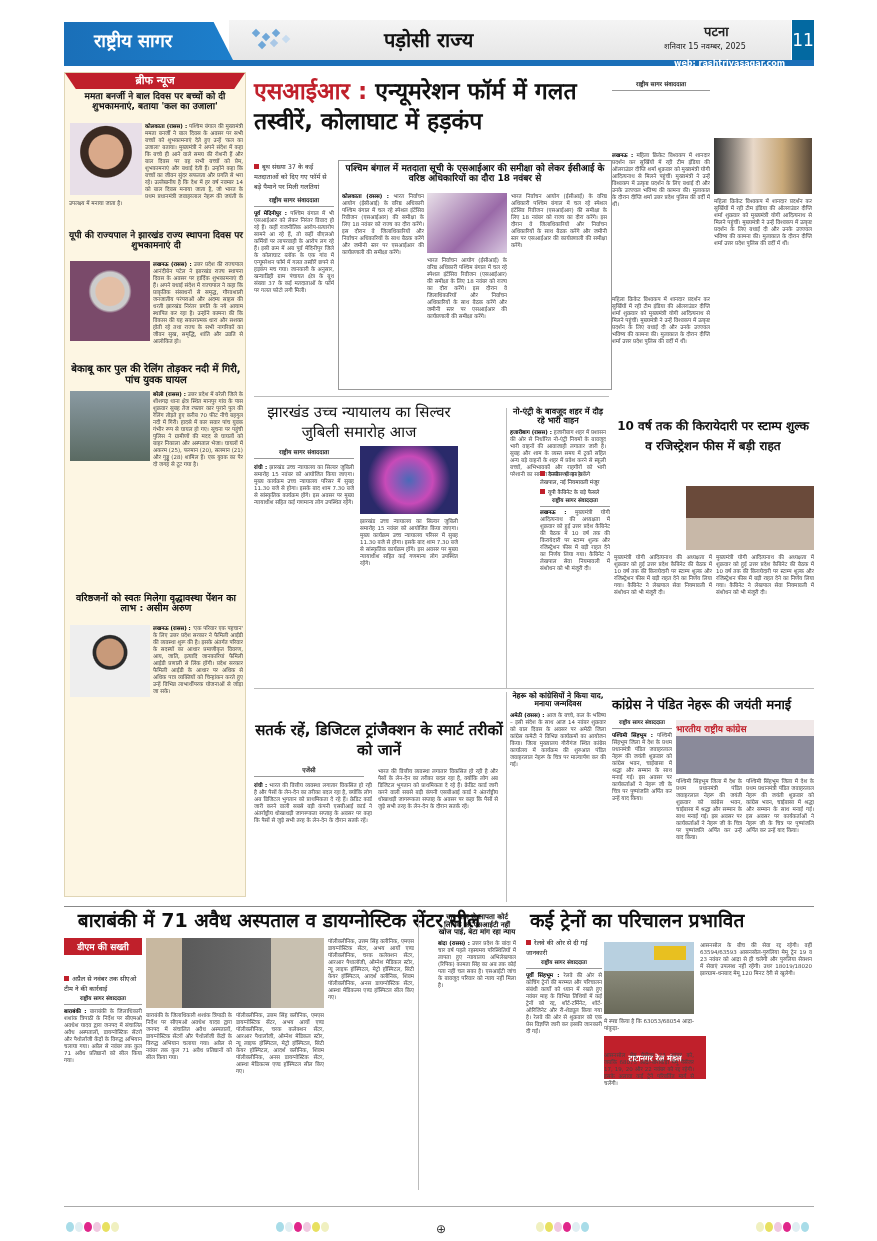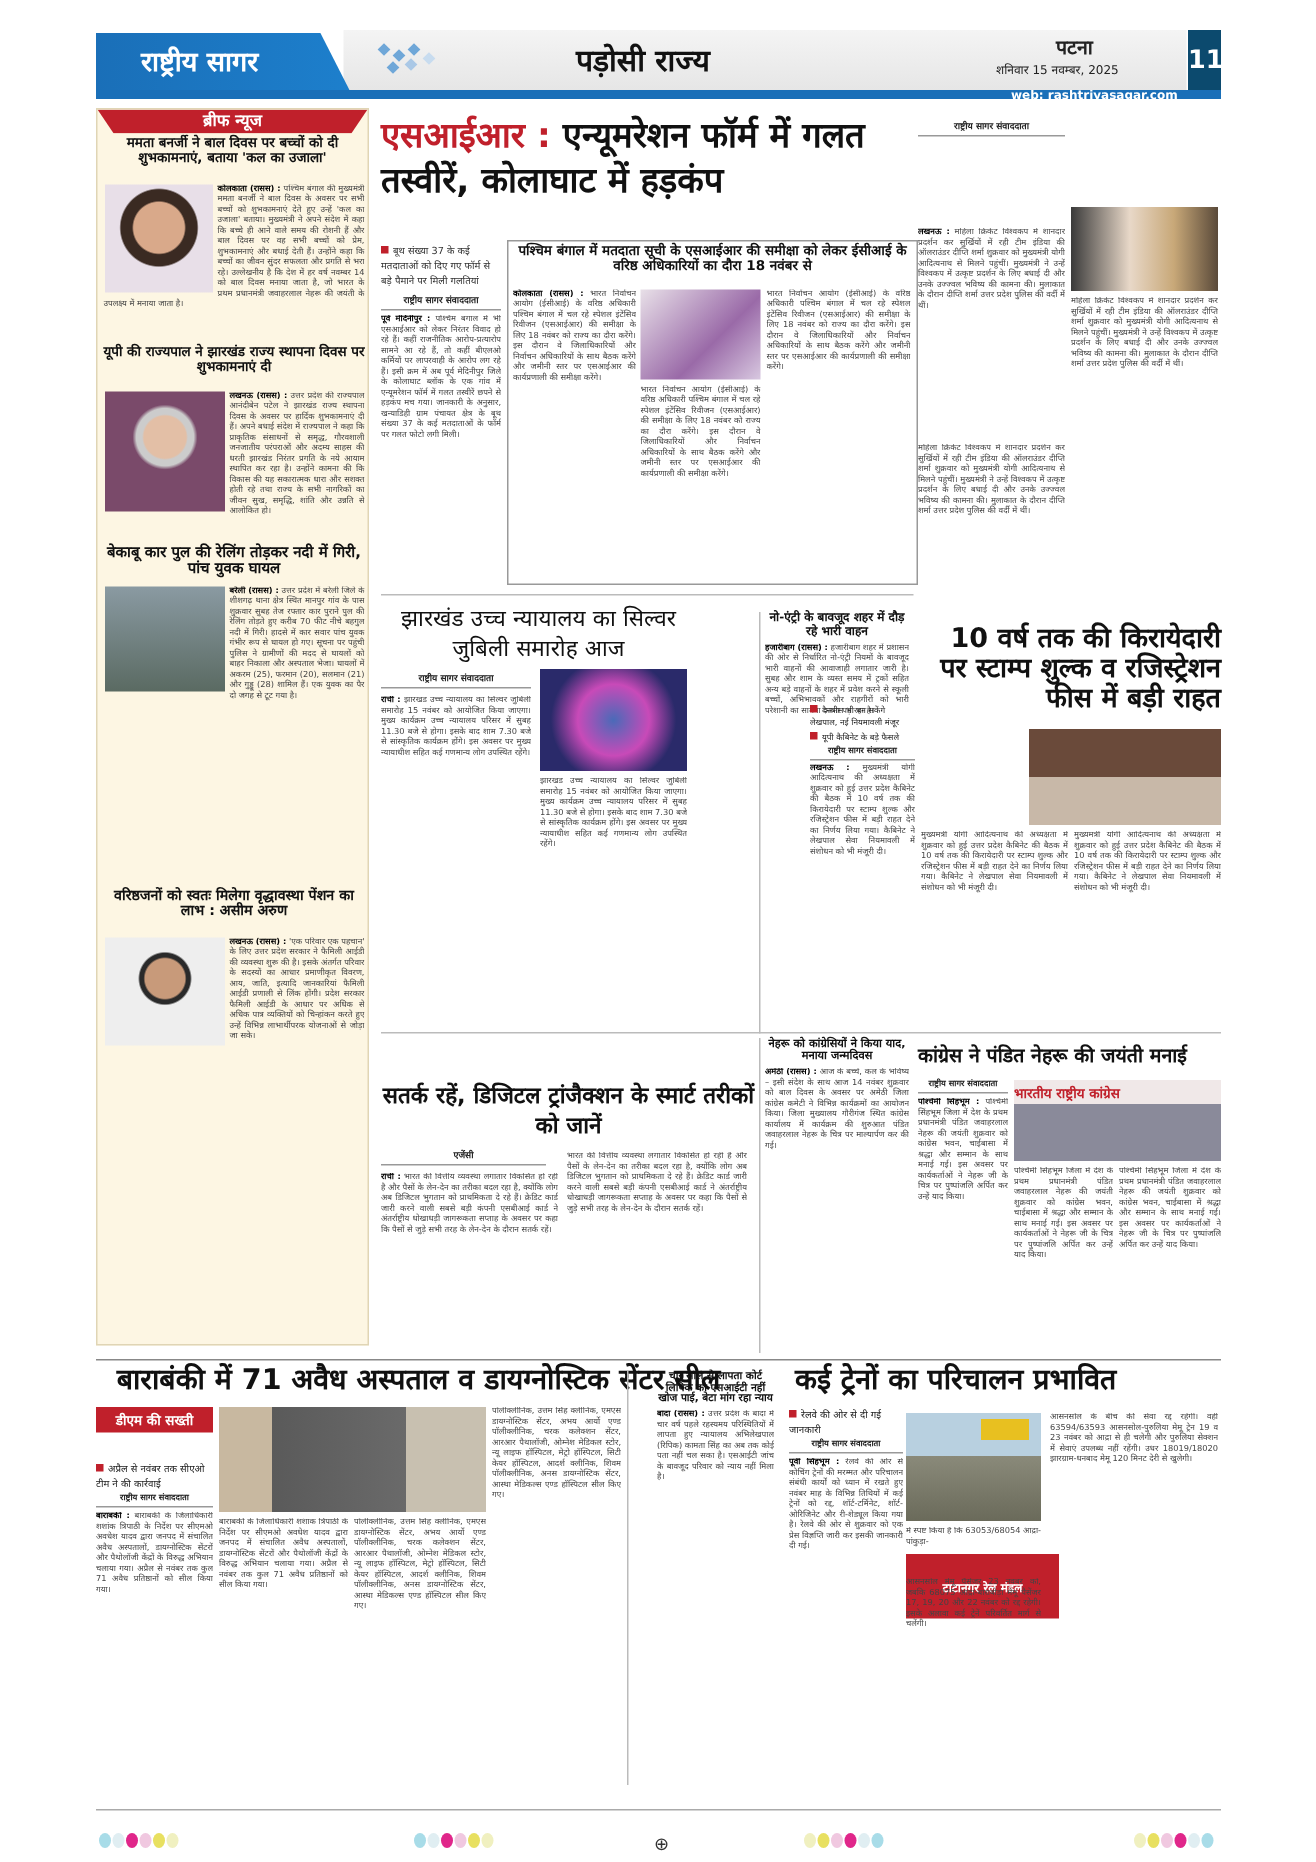--- a/index.html
+++ b/index.html
@@ -9,21 +9,21 @@
 .hdr{position:absolute;left:0;top:0;width:750px;height:48px}
 .mast{position:absolute;left:0;top:2px;width:170px;height:40px;background:linear-gradient(90deg,#1a6fb8,#1d7fcc);clip-path:polygon(0 0,88% 0,100% 100%,0 100%)}
 .mast span{position:absolute;left:30px;top:6px;color:#fff;font-weight:bold;font-size:18px}
 .dots{position:absolute;left:185px;top:8px;width:60px;height:24px}
 .dots i{position:absolute;width:6px;height:6px;background:#6fa7d8;transform:rotate(45deg)}
 .sec{position:absolute;left:320px;top:6px;font-size:20px;font-weight:bold;color:#111}
 .hdrbar{position:absolute;left:0;top:40px;width:750px;height:6px;background:#1a6fb8}
 .hdrgray{position:absolute;left:165px;top:0;width:562px;height:40px;background:linear-gradient(180deg,#f4f4f4,#e6e6e6);z-index:-1}
 .city{position:absolute;left:640px;top:2px;font-size:13px;font-weight:bold}
 .date{position:absolute;left:600px;top:20px;font-size:8px}
-.pgno{position:absolute;left:728px;top:0;width:22px;height:40px;background:#0c4a6e;color:#fff;font-weight:bold;font-size:17px;text-align:center;line-height:40px}
+.pgno{position:absolute;left:728px;top:0;width:22px;height:40px;background:#0369a1;color:#fff;font-weight:normal;font-size:17px;text-align:center;line-height:40px}
 .web{position:absolute;left:610px;top:40px;font-size:8px;color:#fff;font-weight:bold;line-height:7px}
 
 .blk{position:absolute}
 .h{font-weight:bold;color:#111;text-align:center;line-height:1.1}
 .txt{font-size:5.5px;line-height:7px;color:#444;text-align:justify;overflow:hidden}
 .txt b{color:#000}
 .by{font-size:6px;font-weight:bold;text-align:center;border-bottom:1px solid #999;padding-bottom:2px}
 .pic{position:absolute;background:#888;overflow:hidden}
 .red{color:#c0202b}
 .sq{display:inline-block;width:5px;height:5px;background:#c0202b;margin-right:3px}
@@ -120,21 +120,21 @@
     <div class="pic" style="left:106px;top:44px;width:98px;height:68px;background:radial-gradient(circle at 50% 50%,#4a6ab8,#c84ab8 40%,#2a2a6a 70%)"></div>
     <div class="txt" style="position:absolute;left:106px;top:116px;width:98px;height:176px">झारखंड उच्च न्यायालय का सिल्वर जुबिली समारोह 15 नवंबर को आयोजित किया जाएगा। मुख्य कार्यक्रम उच्च न्यायालय परिसर में सुबह 11.30 बजे से होगा। इसके बाद शाम 7.30 बजे से सांस्कृतिक कार्यक्रम होंगे। इस अवसर पर मुख्य न्यायाधीश सहित कई गणमान्य लोग उपस्थित रहेंगे।</div>
   </div>
 
   <div class="blk" style="left:442px;top:388px;width:100px;border-left:1px solid #bbb;padding-left:3px">
     <div class="h" style="font-size:8px">नो-एंट्री के बावजूद शहर में दौड़ रहे भारी वाहन</div>
     <div class="txt" style="height:260px;margin-top:3px"><b>हजारीबाग (रासस) :</b> <span>हजारीबाग शहर में प्रशासन की ओर से निर्धारित नो-एंट्री नियमों के बावजूद भारी वाहनों की आवाजाही लगातार जारी है। सुबह और शाम के व्यस्त समय में ट्रकों सहित अन्य बड़े वाहनों के शहर में प्रवेश करने से स्कूली बच्चों, अभिभावकों और राहगीरों को भारी परेशानी का सामना करना पड़ रहा है।</span></div>
   </div>
 
   <div class="blk" style="left:548px;top:396px;width:202px">
-    <div class="h" style="font-size:18px;line-height:20px;text-align:right">10 वर्ष तक की किरायेदारी पर स्टाम्प शुल्क व रजिस्ट्रेशन फीस में बड़ी राहत</div>
+    <div class="h" style="font-size:12px;line-height:20px;text-align:center">10 वर्ष तक की किरायेदारी पर स्टाम्प शुल्क व रजिस्ट्रेशन फीस में बड़ी राहत</div>
   </div>
   <div class="blk" style="left:476px;top:450px;width:70px">
     <div style="font-size:5.5px;line-height:8px"><span class="sq"></span><span>दैनबीस भी बन सकेंगे लेखपाल, नई नियमावली मंजूर</span></div>
     <div style="font-size:5.5px;line-height:8px;margin-top:2px"><span class="sq"></span><span>यूपी कैबिनेट के बड़े फैसले</span></div>
     <div class="by" style="font-size:5.5px">राष्ट्रीय सागर संवाददाता</div>
     <div class="txt" style="height:180px;margin-top:2px"><b>लखनऊ :</b> <span>मुख्यमंत्री योगी आदित्यनाथ की अध्यक्षता में शुक्रवार को हुई उत्तर प्रदेश कैबिनेट की बैठक में 10 वर्ष तक की किरायेदारी पर स्टाम्प शुल्क और रजिस्ट्रेशन फीस में बड़ी राहत देने का निर्णय लिया गया। कैबिनेट ने लेखपाल सेवा नियमावली में संशोधन को भी मंजूरी दी।</span></div>
   </div>
   <div class="pic" style="left:622px;top:466px;width:128px;height:64px;background:linear-gradient(180deg,#6a4a3a 50%,#c8b8a8 50%)"></div>
   <div class="txt" style="position:absolute;left:550px;top:534px;width:98px;height:128px">मुख्यमंत्री योगी आदित्यनाथ की अध्यक्षता में शुक्रवार को हुई उत्तर प्रदेश कैबिनेट की बैठक में 10 वर्ष तक की किरायेदारी पर स्टाम्प शुल्क और रजिस्ट्रेशन फीस में बड़ी राहत देने का निर्णय लिया गया। कैबिनेट ने लेखपाल सेवा नियमावली में संशोधन को भी मंजूरी दी।</div>
   <div class="txt" style="position:absolute;left:652px;top:534px;width:98px;height:128px">मुख्यमंत्री योगी आदित्यनाथ की अध्यक्षता में शुक्रवार को हुई उत्तर प्रदेश कैबिनेट की बैठक में 10 वर्ष तक की किरायेदारी पर स्टाम्प शुल्क और रजिस्ट्रेशन फीस में बड़ी राहत देने का निर्णय लिया गया। कैबिनेट ने लेखपाल सेवा नियमावली में संशोधन को भी मंजूरी दी।</div>

